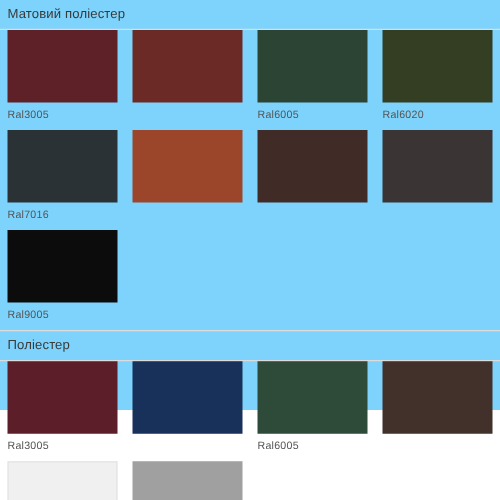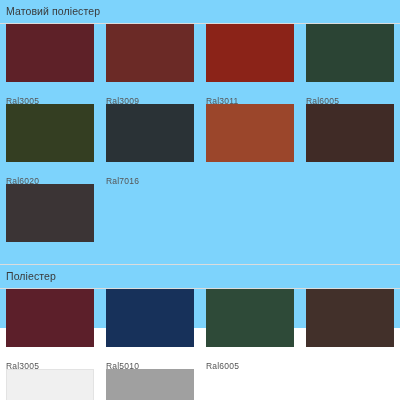--- a/index.html
+++ b/index.html
@@ -55,21 +55,21 @@
     display: block;
     box-sizing: border-box;
   }
   .swatch-chip.bordered {
     border: 1px solid #e3e3e3;
   }
   .swatch-label {
     font-size: 8.5px;
     color: #555555;
     line-height: 12px;
-    padding-top: 13px;
+    padding-top: 3px;
     letter-spacing: 0.2px;
     white-space: nowrap;
   }
 </style>
 </head>
 <body>
 
 <div class="page">
 
   <div class="section">
@@ -77,27 +77,22 @@
     <div class="divider"></div>
     <div class="swatch-grid">
 
       <div class="swatch-cell">
         <span class="swatch-chip" style="background:#5e2128"></span>
         <div class="swatch-label">Ral3005</div>
       </div>
 
       <div class="swatch-cell">
         <span class="swatch-chip" style="background:#6b2a26"></span>
-        <div class="swatch-label">Ral3009</div>
       </div>
 
-      <div class="swatch-cell">
-        <span class="swatch-chip" style="background:#8b2318"></span>
-        <div class="swatch-label">Ral3011</div>
-      </div>
 
       <div class="swatch-cell">
         <span class="swatch-chip" style="background:#2b4434"></span>
         <div class="swatch-label">Ral6005</div>
       </div>
 
       <div class="swatch-cell">
         <span class="swatch-chip" style="background:#343e22"></span>
         <div class="swatch-label">Ral6020</div>
       </div>
@@ -113,20 +108,24 @@
       </div>
 
       <div class="swatch-cell">
         <span class="swatch-chip" style="background:#402b26"></span>
       </div>
 
       <div class="swatch-cell">
         <span class="swatch-chip" style="background:#3b3435"></span>
       </div>
 
+      <div class="swatch-cell">
+        <span class="swatch-chip" style="background:#0c0c0c"></span>
+        <div class="swatch-label">Ral9005</div>
+      </div>
 
       <div class="swatch-cell empty"></div>
 
     </div>
   </div>
 
   <div class="divider"></div>
 
   <div class="section">
     <div class="section-header">Поліестер</div>
@@ -134,21 +133,20 @@
     <div class="swatch-grid">
 
 
       <div class="swatch-cell">
         <span class="swatch-chip" style="background:#5c1f2a"></span>
         <div class="swatch-label">Ral3005</div>
       </div>
 
       <div class="swatch-cell">
         <span class="swatch-chip" style="background:#17315a"></span>
-        <div class="swatch-label">Ral5010</div>
       </div>
 
       <div class="swatch-cell">
         <span class="swatch-chip" style="background:#2e4a38"></span>
         <div class="swatch-label">Ral6005</div>
       </div>
 
       <div class="swatch-cell">
         <span class="swatch-chip" style="background:#42302a"></span>
 

